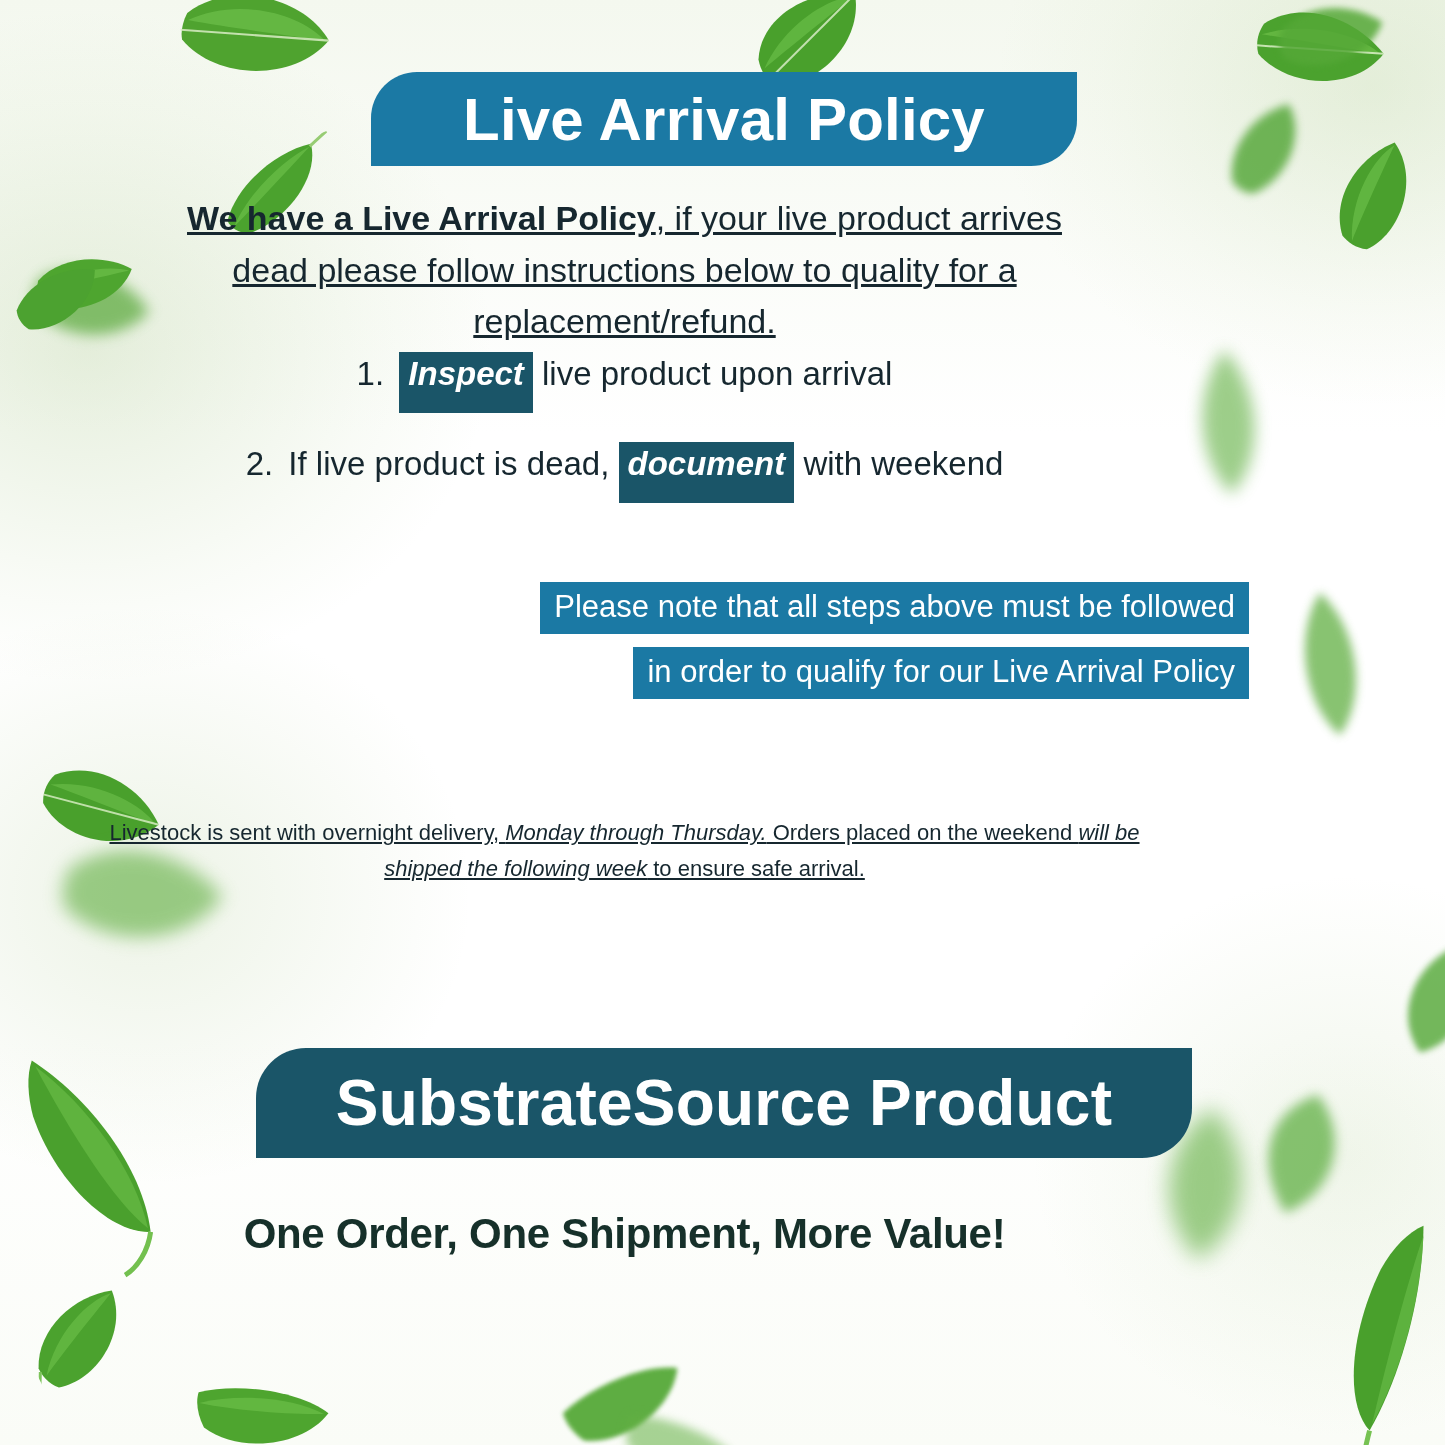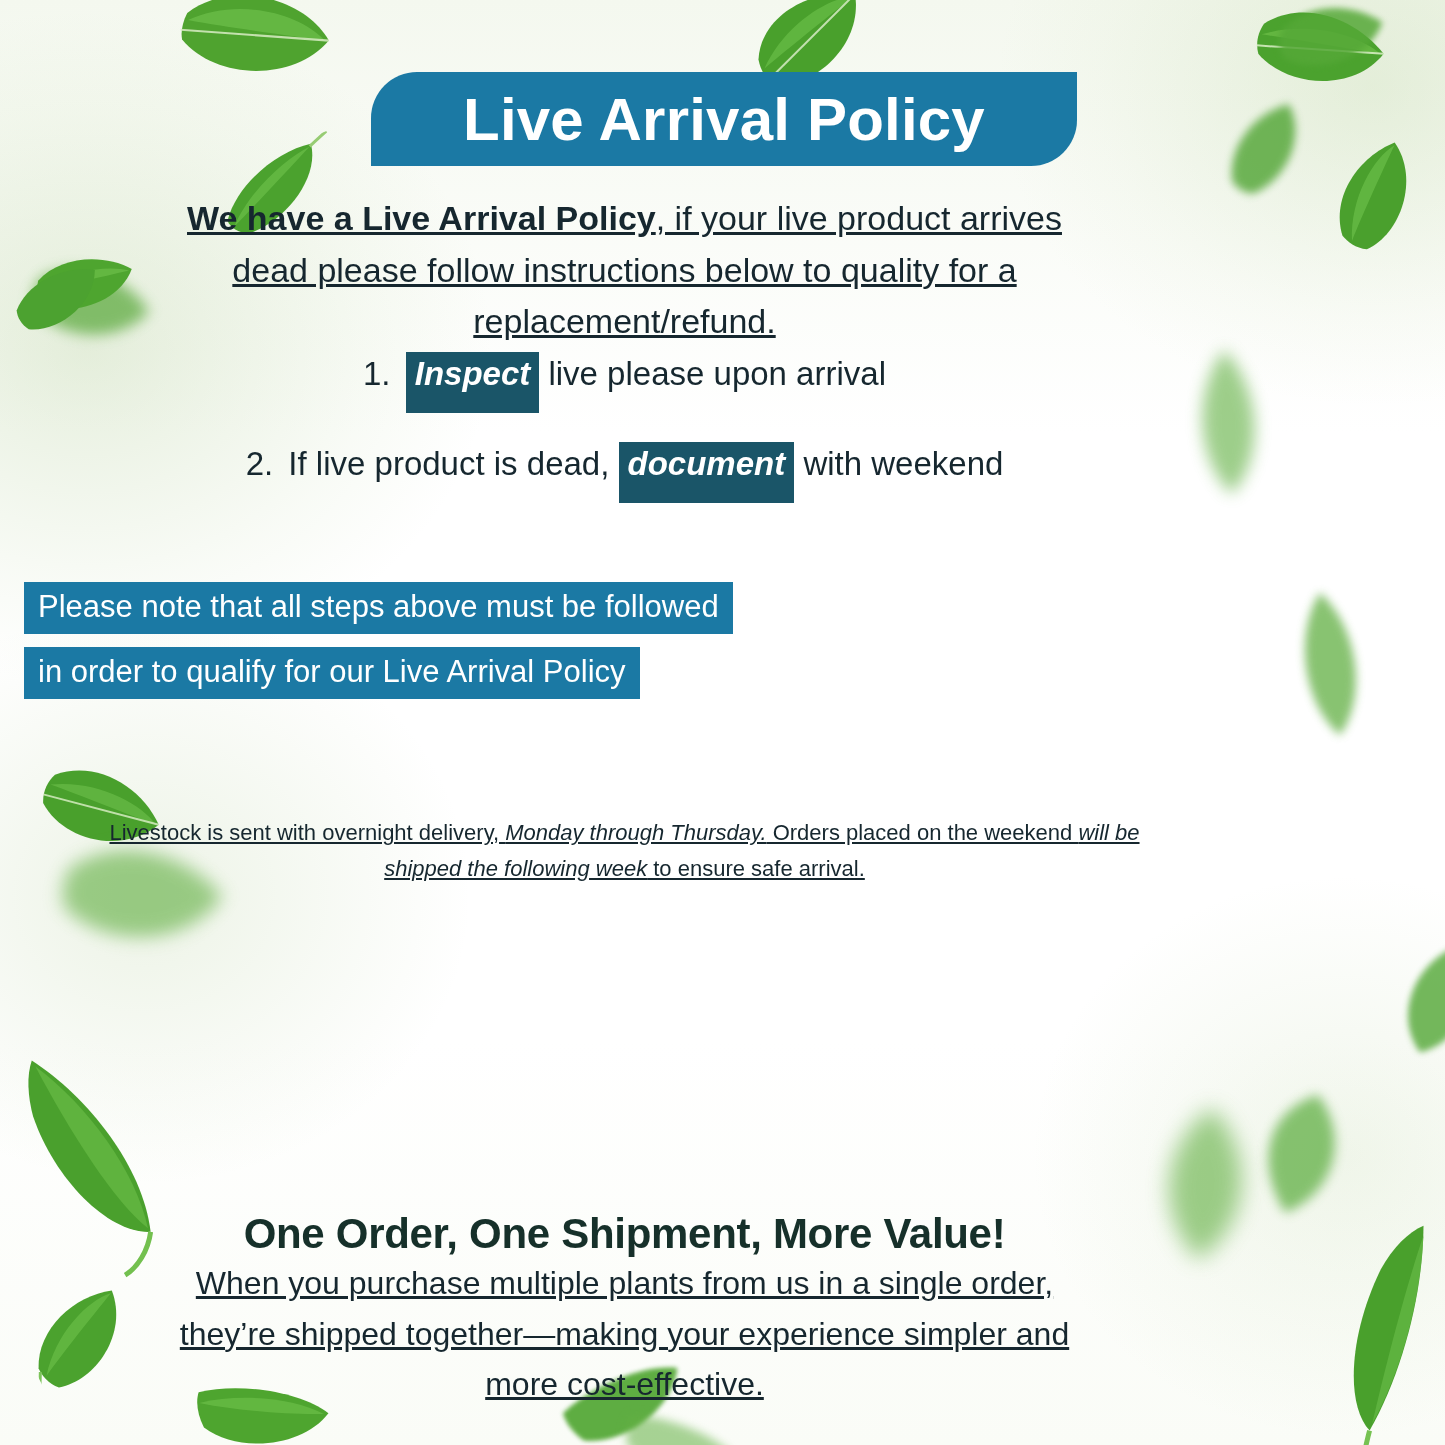--- a/index.html
+++ b/index.html
@@ -119,22 +119,21 @@
     padding: 5px 9px 23px 9px;
     display: inline-block;
     line-height: 1.0;
     font-style: italic;
   }
 
   #note-block {
     position: absolute;
     top: 582px;
     width: 100%;
-    text-align: left;
-    margin-left: 24px;
+    text-align: right;
   }
   #note-block .note-line {
     display: inline-block;
     background: #1b79a4;
     color: #ffffff;
     font-size: 31px;
     padding: 9px 14px 12px 14px;
     line-height: 1.0;
     margin-bottom: 13px;
     white-space: nowrap;
@@ -342,38 +341,40 @@
     </div>
 
     <div class="para" id="intro-para">
       <b>We have a Live Arrival Policy</b><span>, if your live product arrives dead please follow instructions below to quality for a replacement/refund.</span>
     </div>
 
     <div class="steps">
       <div class="step">
         <span class="num">1.</span>
         <span class="hl">Inspect</span>
-        <span>live please upon arrival</span>
+        <span>live product upon arrival</span>
       </div>
       <div class="step">
         <span class="num">2.</span>
         <span>If live product is dead,</span>
         <span class="hl">document</span>
         <span>with weekend</span>
       </div>
     </div>
 
     <div id="note-block">
       <div><span class="note-line">Please note that all steps above must be followed</span></div>
       <div><span class="note-line">in order to qualify for our Live Arrival Policy</span></div>
     </div>
 
     <div class="para" id="shipping-para">
       <span>Livestock is sent with overnight delivery, </span><i>Monday through Thursday.</i><span> Orders placed on the weekend </span><i>will be shipped the following week</i><span> to ensure safe arrival.</span>
     </div>
 
+    <div class="banner" id="banner-substrate">
+      <span class="banner-text">SubstrateSource Product</span>
+    </div>
 
     <div id="value-headline">One Order, One Shipment, More Value!</div>
 
-    <div class="para" id="value-para">When you purchase multiple plants from us in a single order, they’re shipped together—making your experience simpler and more cost-effective.</div>
 
   </div>
 </div>
 
 </body></html>

